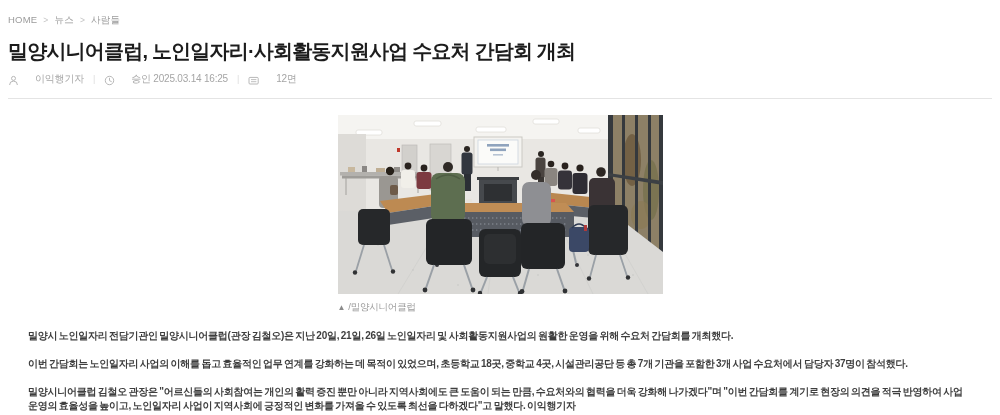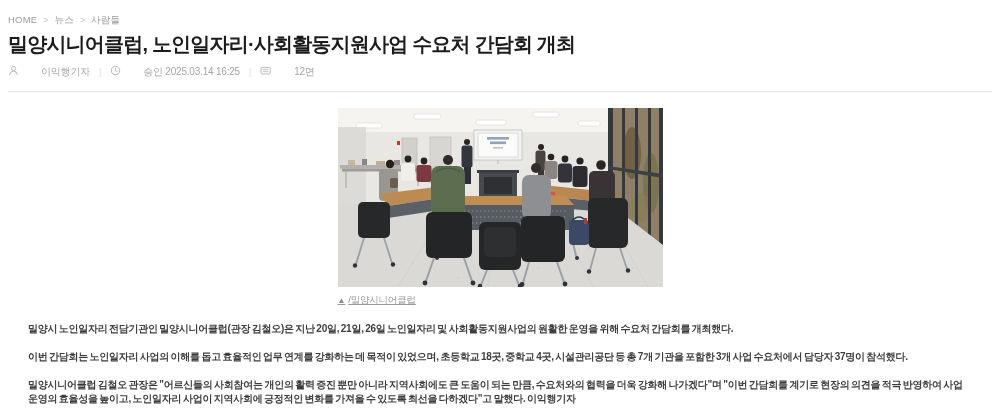--- a/index.html
+++ b/index.html
@@ -6,36 +6,36 @@
   html,body { width:1000px; height:415px; background:#ffffff; overflow:hidden;
     font-family:"Liberation Sans","DejaVu Sans",sans-serif; }
   .page { width:1000px; height:415px; padding:14px 8px 0 8px; position:relative; }
 
   
   .breadcrumb { font-size:9.5px; color:#9b9b9b; letter-spacing:0.2px; }
   .breadcrumb a { color:#9b9b9b; text-decoration:none; cursor:pointer; }
   .breadcrumb .sep { color:#c3c3c3; margin:0 6px; font-size:8.5px; }
 
   
-  .title { margin-top:5px; font-size:20px; font-weight:700; color:#1c1c1c;
+  .title { margin-top:12px; font-size:20px; font-weight:700; color:#1c1c1c;
     letter-spacing:-0.8px; line-height:24px; white-space:nowrap; }
 
   
   .byline { margin-top:9px; display:flex; align-items:center; font-size:10px;
     color:#a5a5a5; letter-spacing:-0.2px; }
-  .byline .meta { display:inline-flex; align-items:flex-start; gap:22px; }
+  .byline .meta { display:inline-flex; align-items:flex-end; gap:16px; }
   .byline .bar { color:#dcdcdc; margin:0 9px; font-size:9px; }
   .byline svg { display:block; }
 
   hr.divider { margin-top:12px; border:none; border-top:1px solid #e4e4e4; }
 
   
   figure { width:325px; margin:16px auto 0 auto; }
   figure svg.photo { display:block; width:325px; height:179px; }
-  figcaption { margin-top:7px; font-size:9.5px; color:#9a9a9a; letter-spacing:-0.2px;text-decoration:underline; }
+  figcaption { margin-top:7px; font-size:9.5px; color:#9a9a9a; letter-spacing:-0.2px; }
   figcaption .marker { color:#8a8a8a; font-size:8px; margin-right:3px; }
 
   
   .article-body { margin-top:15px; padding:0 20px;font-weight:bold; }
   .article-body p { font-size:10px; line-height:13.5px; color:#3e3e3e;
     letter-spacing:-0.25px; word-spacing:-1px; margin-bottom:14.5px; }
 </style>
 </head>
 <body>
 

